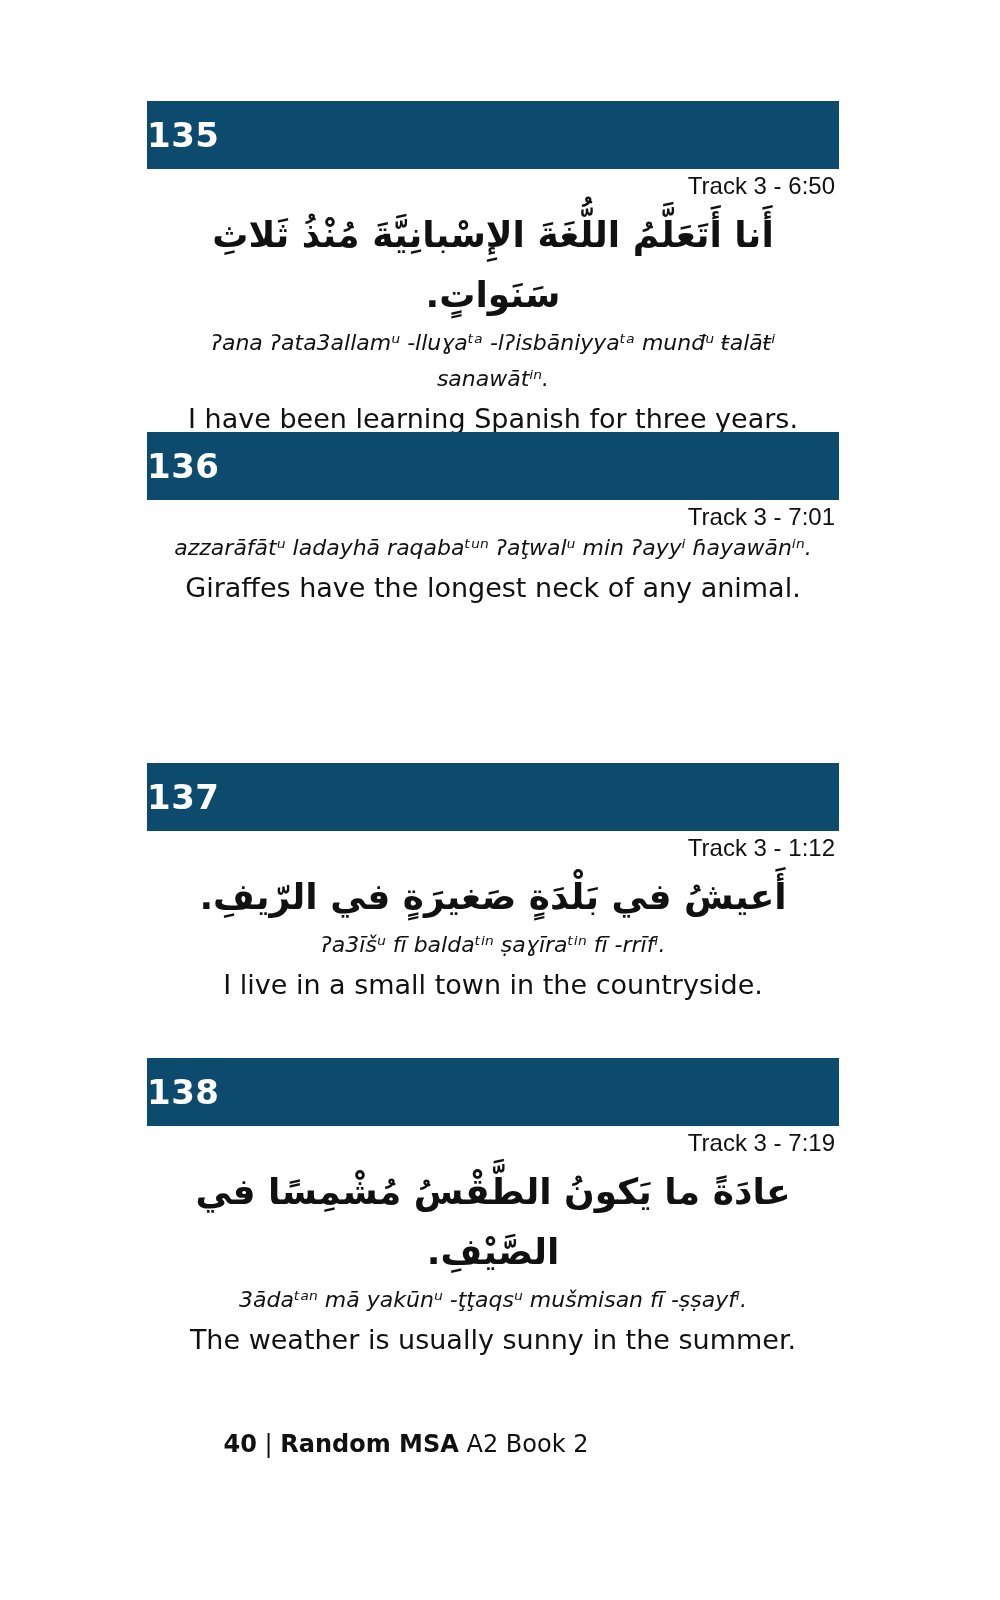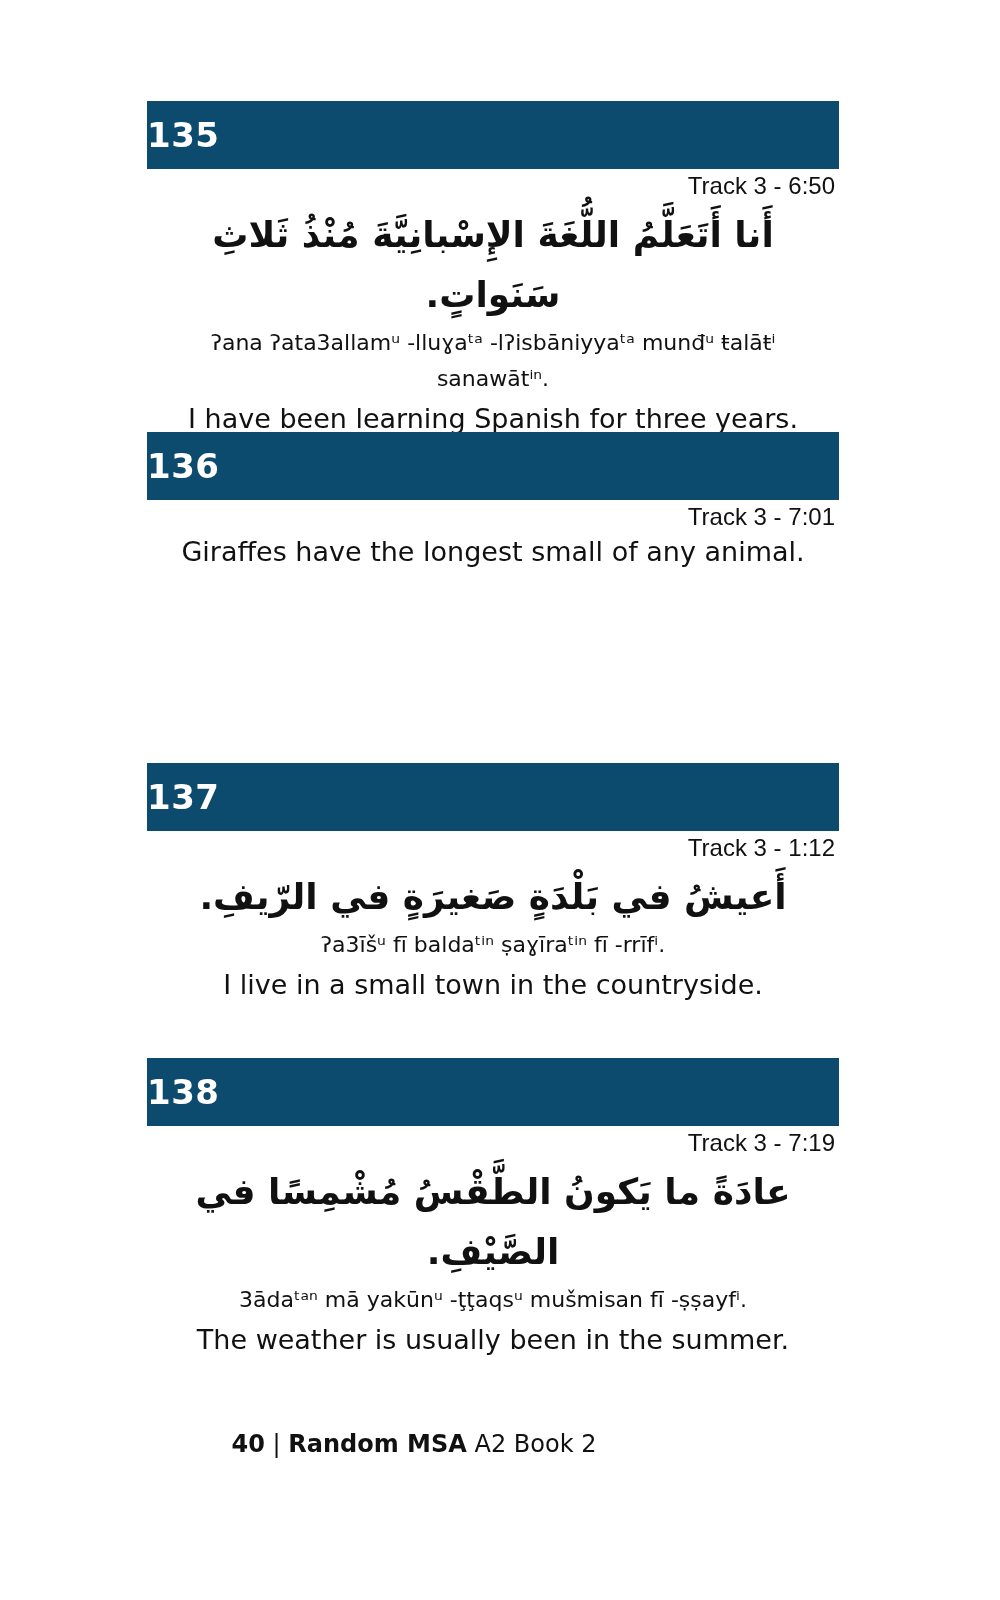--- a/index.html
+++ b/index.html
@@ -56,37 +56,38 @@
       font-family: "DejaVu Sans", sans-serif;
       font-size: 36px;
       font-weight: bold;
       line-height: 60px;
       margin-top: 6px;
       color: #111;
     }
     .translit {
       text-align: center;
       font-family: "DejaVu Sans", sans-serif;
+      font-style: italic;
       font-size: 22px;
       line-height: 36px;
       color: #111;
       padding: 0 24px;
     }
     .english {
       text-align: center;
       font-family: "DejaVu Sans", sans-serif;
       font-size: 27px;
       line-height: 40px;
       color: #111;
       margin-top: 2px;
     }
     .footer {
       position: absolute;
       top: 1430px;
-      left: 8px;
+      left: 0;
       width: 812px;
       text-align: center;
       font-family: "DejaVu Sans", sans-serif;
       font-size: 24px;
       color: #111;
     }
     .footer b { font-weight: bold; }
   </style>
 </head>
 <body>
@@ -101,41 +102,42 @@
     <div class="arabic">أَنا أَتَعَلَّمُ اللُّغَةَ الإِسْبانِيَّةَ مُنْذُ ثَلاثِ سَنَواتٍ.</div>
     <div class="translit">ʔana ʔata3allamᵘ -lluɣaᵗᵃ -lʔisbāniyyaᵗᵃ munđᵘ ŧalāŧⁱ sanawātⁱⁿ.</div>
     <div class="english">I have been learning Spanish for three years.</div>
   </div>
 
   <div class="entry">
     <div class="num-bar">
       <span>136</span>
     </div>
     <div class="track">Track 3 - 7:01</div>
-    <div class="english">Giraffes have the longest small of any animal.</div>
+    <div class="translit">azzarāfātᵘ ladayhā raqabaᵗᵘⁿ ʔaţwalᵘ min ʔayyⁱ ɦayawānⁱⁿ.</div>
+    <div class="english">Giraffes have the longest neck of any animal.</div>
   </div>
 
   <div class="entry compact">
     <div class="num-bar">
       <span>137</span>
     </div>
     <div class="track">Track 3 - 1:12</div>
     <div class="arabic">أَعيشُ في بَلْدَةٍ صَغيرَةٍ في الرّيفِ.</div>
     <div class="translit">ʔa3īšᵘ fī baldaᵗⁱⁿ ṣaɣīraᵗⁱⁿ fī -rrīfⁱ.</div>
     <div class="english">I live in a small town in the countryside.</div>
   </div>
 
   <div class="entry compact">
     <div class="num-bar">
       <span>138</span>
     </div>
     <div class="track">Track 3 - 7:19</div>
     <div class="arabic">عادَةً ما يَكونُ الطَّقْسُ مُشْمِسًا في الصَّيْفِ.</div>
     <div class="translit">3ādaᵗᵃⁿ mā yakūnᵘ -ţţaqsᵘ mušmisan fī -ṣṣayfⁱ.</div>
-    <div class="english">The weather is usually been in the summer.</div>
+    <div class="english">The weather is usually sunny in the summer.</div>
   </div>
 
 </div>
 
 <div class="footer">
   <b>40</b>
   <span>|</span>
   <b>Random MSA</b>
   <span>A2 Book 2</span>
 </div>

